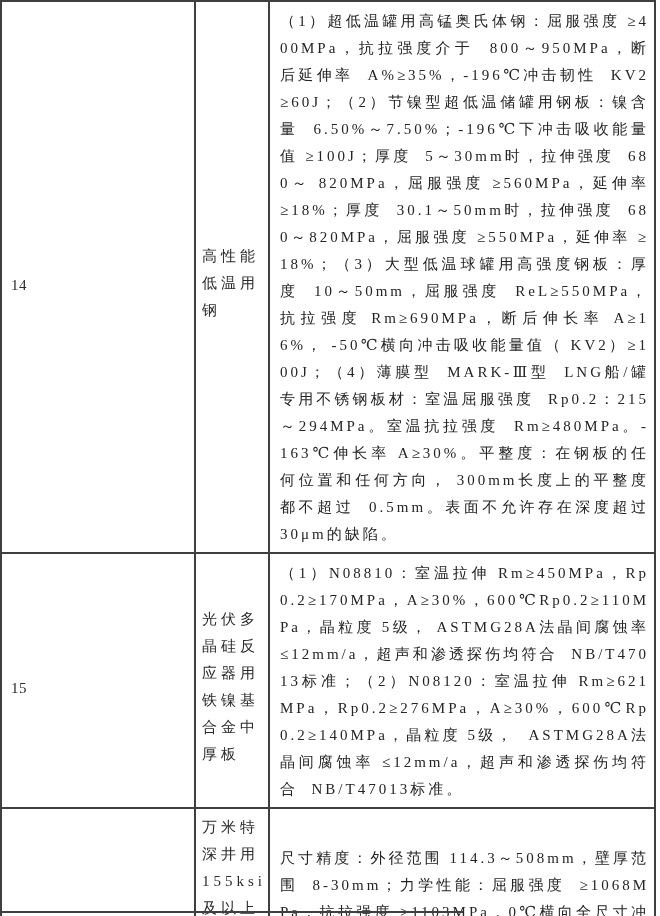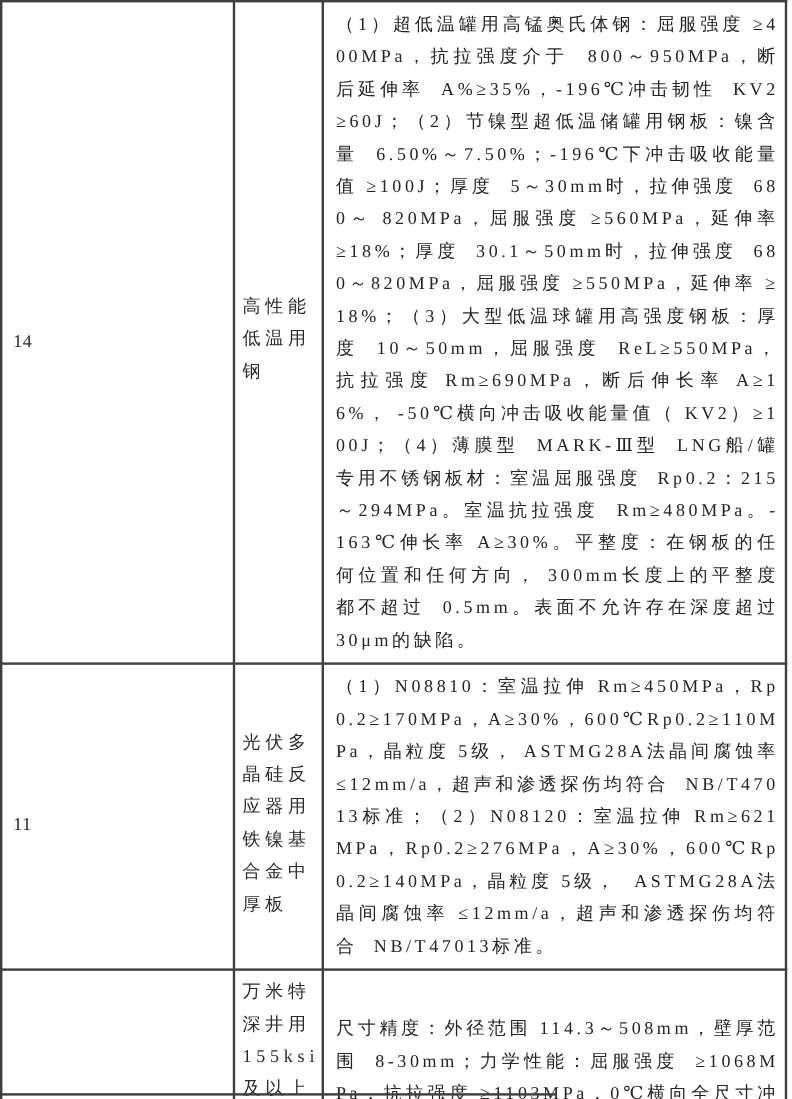--- a/index.html
+++ b/index.html
@@ -83,21 +83,21 @@
     <col style="width:74px">
     <col style="width:386px">
   </colgroup>
   <tbody>
     <tr class="row-14">
       <td class="col-no">14</td>
       <td class="col-name">高性能低温用钢</td>
       <td class="col-desc">（1）超低温罐用高锰奥氏体钢：屈服强度 ≥400MPa，抗拉强度介于  800～950MPa，断后延伸率  A%≥35%，-196℃冲击韧性  KV2≥60J；（2）节镍型超低温储罐用钢板：镍含量  6.50%～7.50%；-196℃下冲击吸收能量值 ≥100J；厚度  5～30mm时，拉伸强度  680～ 820MPa，屈服强度 ≥560MPa，延伸率 ≥18%；厚度  30.1～50mm时，拉伸强度  680～820MPa，屈服强度 ≥550MPa，延伸率 ≥18%；（3）大型低温球罐用高强度钢板：厚度  10～50mm，屈服强度  ReL≥550MPa，抗拉强度 Rm≥690MPa，断后伸长率 A≥16%， -50℃横向冲击吸收能量值（ KV2）≥100J；（4）薄膜型  MARK-Ⅲ型  LNG船/罐专用不锈钢板材：室温屈服强度  Rp0.2：215～294MPa。室温抗拉强度  Rm≥480MPa。-163℃伸长率 A≥30%。平整度：在钢板的任何位置和任何方向， 300mm长度上的平整度都不超过  0.5mm。表面不允许存在深度超过  30μm的缺陷。</td>
     </tr>
     <tr class="row-15">
-      <td class="col-no">11</td>
+      <td class="col-no">15</td>
       <td class="col-name">光伏多晶硅反应器用铁镍基合金中厚板</td>
       <td class="col-desc">（1）N08810：室温拉伸 Rm≥450MPa，Rp0.2≥170MPa，A≥30%，600℃Rp0.2≥110MPa，晶粒度 5级， ASTMG28A法晶间腐蚀率 ≤12mm/a，超声和渗透探伤均符合  NB/T47013标准；（2）N08120：室温拉伸 Rm≥621MPa，Rp0.2≥276MPa，A≥30%，600℃Rp0.2≥140MPa，晶粒度 5级，  ASTMG28A法晶间腐蚀率 ≤12mm/a，超声和渗透探伤均符合  NB/T47013标准。</td>
     </tr>
     <tr class="row-16">
       <td class="col-no">16</td>
       <td class="col-name">万米特深井用155ksi及以上高强高韧油套管</td>
       <td class="col-desc">尺寸精度：外径范围 114.3～508mm，壁厚范围  8-30mm；力学性能：屈服强度  ≥1068MPa，抗拉强度 ≥1103MPa，0℃横向全尺寸冲击 ≥60J，纵向冲击  ≥80J，剪切比  ≥75%；应用：满足万米特深井复杂井况使用要求。</td>
     </tr>
   </tbody>
 </table>

